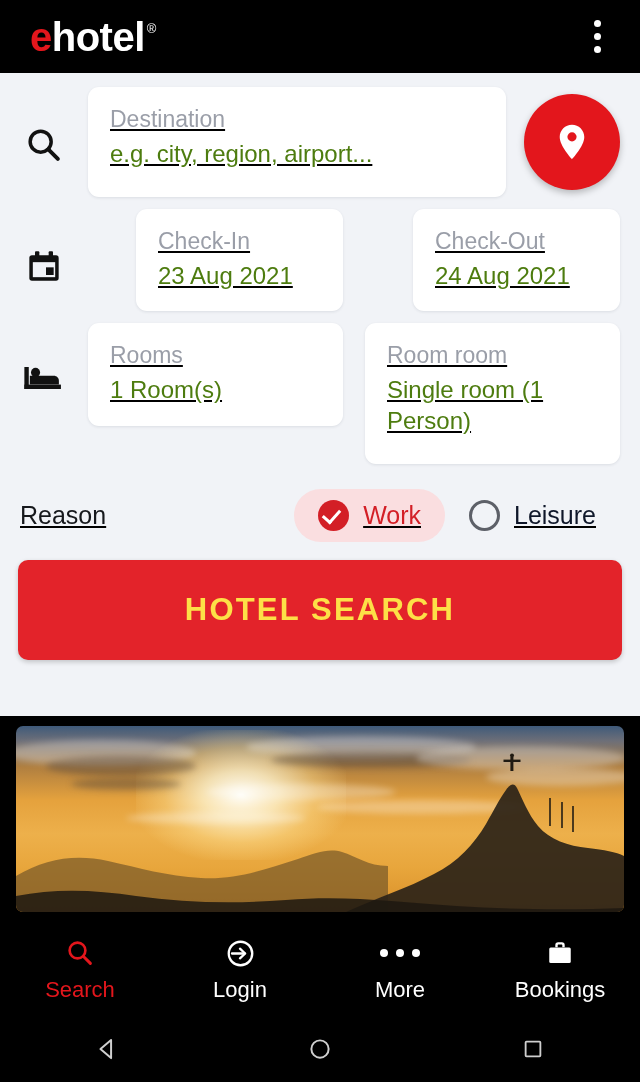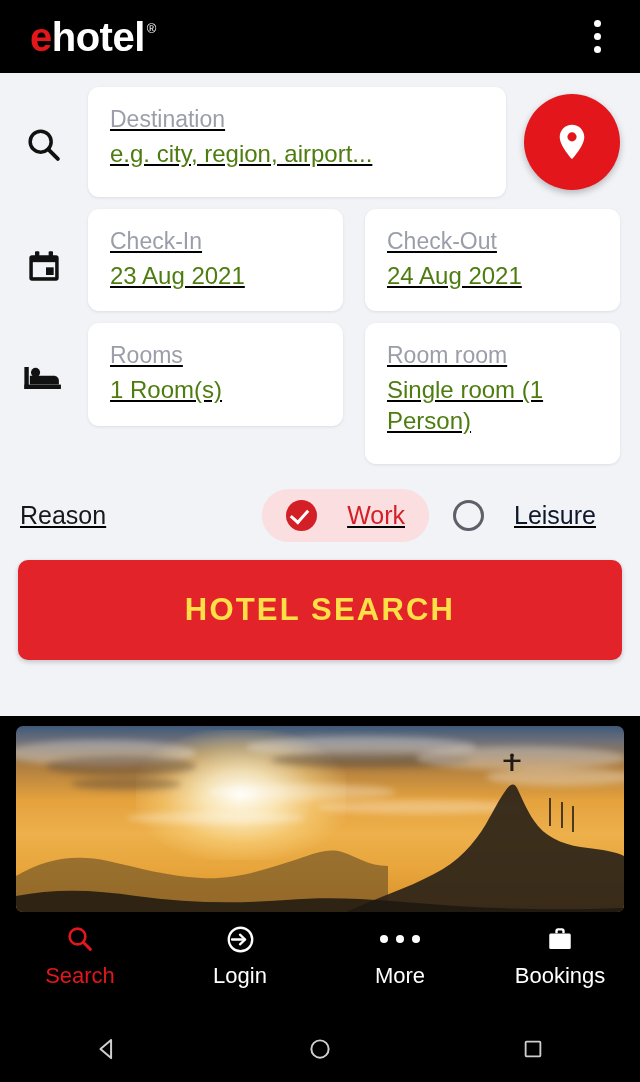--- a/index.html
+++ b/index.html
@@ -112,21 +112,21 @@
     cursor: pointer;
   }
 
   .pair {
     flex: 1;
     display: flex;
     gap: 22px;
     align-items: flex-start;
   }
   .pair > .card { flex: 1; }
-  .date-card  { min-height: 101px; }
+  .date-card  { min-height: 101px; margin-left: 48px; }
   .room-card  { min-height: 101px; }
   .rtype-card { min-height: 141px; }
 
   
   .reason {
     display: flex;
     align-items: center;
     padding: 10px 20px 0 20px;
     height: 68px;
     box-sizing: border-box;
@@ -136,21 +136,21 @@
     color: #16181c;
   }
   .opts {
     margin-left: auto;
     display: flex;
     align-items: center;
   }
   .opt {
     display: flex;
     align-items: center;
-    gap: 30px;
+    gap: 14px;
     padding: 11px 24px;
     border-radius: 30px;
     cursor: pointer;
   }
   .opt.sel { background: #FADEE0; }
   .opt .radio {
     width: 31px; height: 31px;
     border-radius: 50%;
     border: 3px solid #5d6068;
     box-sizing: border-box;
@@ -231,20 +231,21 @@
     left: 0; top: 922px;
     width: 640px; height: 93px;
     background: #000000;
     display: flex;
   }
   .nav {
     flex: 1;
     display: flex;
     flex-direction: column;
     align-items: center;
+    justify-content: center;
     gap: 9px;
     cursor: pointer;
   }
   .nav .nicon {
     height: 34px;
     display: flex; align-items: center; justify-content: center;
   }
   .nav .nlab {
     font-size: 22px;
     color: #ffffff;

